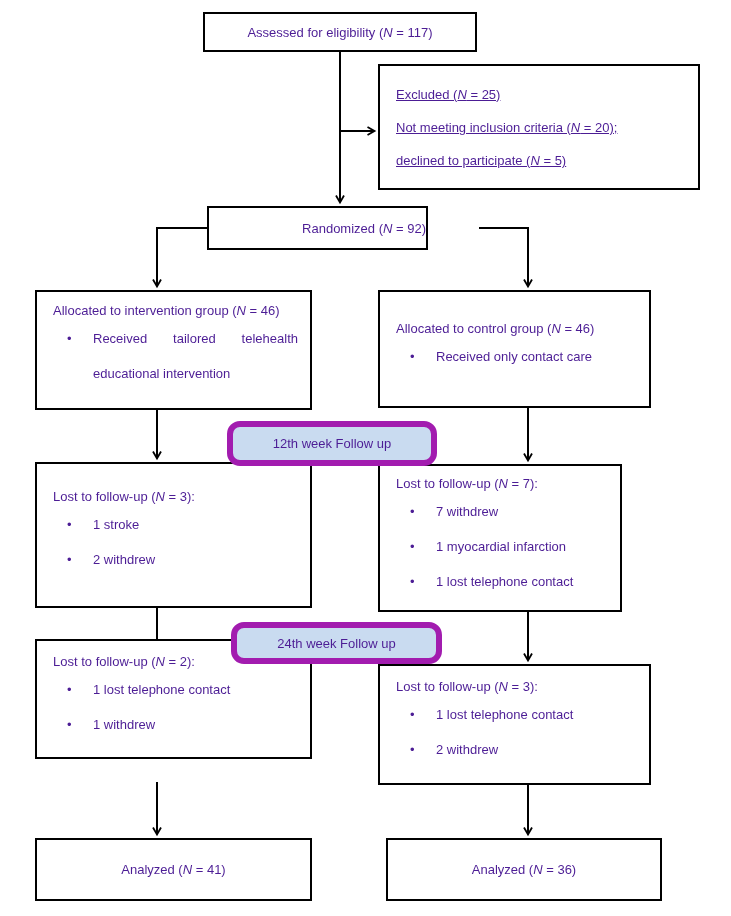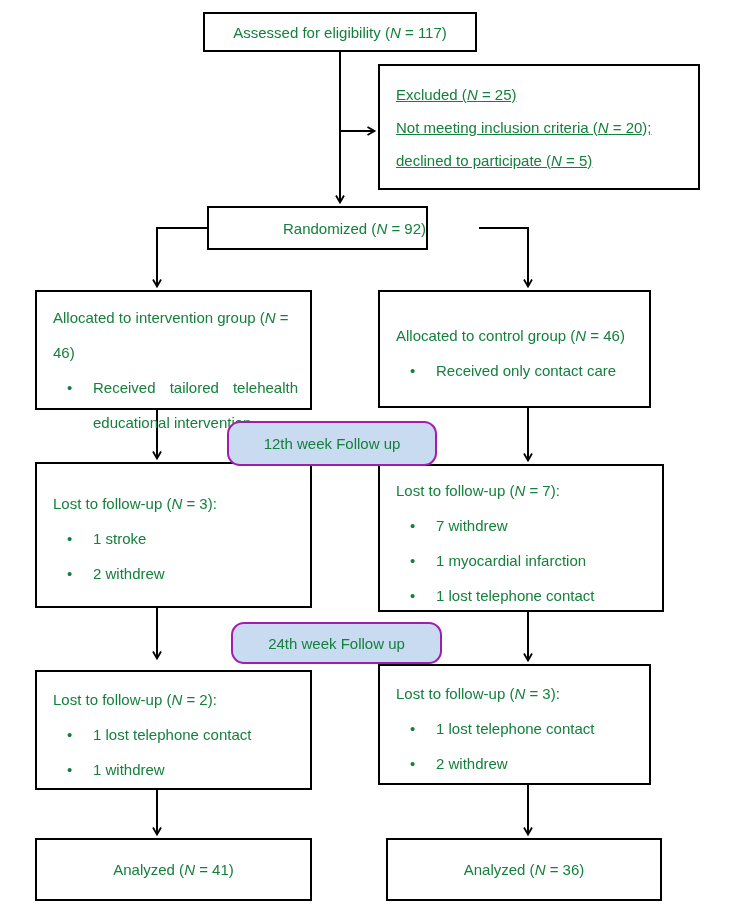--- a/index.html
+++ b/index.html
@@ -1,30 +1,30 @@
 <!DOCTYPE html>
 <html><head>
 <meta charset="utf-8">
 <style>
   html,body{margin:0;padding:0;background:#fff;}
   .canvas{
     position:relative;width:731px;height:916px;background:#ffffff;
-    font-family:"Liberation Sans", sans-serif;font-size:15px;color:#15803d;
+    font-family:"Liberation Sans", sans-serif;font-size:13px;color:#4c1d95;
     overflow:hidden;
   }
   .box{
     position:absolute;background:#ffffff;border:2px solid #000;
     box-sizing:border-box;z-index:2;
   }
   .center{display:flex;align-items:center;justify-content:center;text-align:center;}
   .pill{
-    position:absolute;border:2px solid #a21caf;border-radius:13px;box-sizing:border-box;
+    position:absolute;border:6px solid #a21caf;border-radius:13px;box-sizing:border-box;
     z-index:3;display:flex;align-items:center;justify-content:center;text-align:center;
   }
-  .title{line-height:35px;}
+  .title{line-height:21px;}
   .xline{line-height:33px;text-decoration:underline;}
   .bullet-row{display:flex;line-height:35px;}
   .bullet-row .bullet{flex:0 0 40px;padding-left:14px;box-sizing:border-box;}
   .bullet-row .btext{flex:1;padding-right:2px;}
   .justify{text-align:justify;}
   svg.wires{position:absolute;left:0;top:0;z-index:1;}
   i{font-style:italic;}
 </style>
 </head>
 <body>
@@ -88,41 +88,41 @@
     <div class="bullet-row">
       <span class="bullet">•</span>
       <div class="btext">1 stroke</div>
     </div>
     <div class="bullet-row">
       <span class="bullet">•</span>
       <div class="btext">2 withdrew</div>
     </div>
   </div>
 
-  <div class="box" style="left:378px;top:464px;width:286px;height:148px;padding:7px 20px 0 16px;">
+  <div class="box" style="left:378px;top:464px;width:244px;height:148px;padding:7px 20px 0 16px;">
     <div class="title">Lost to follow-up (<i>N</i> = 7):</div>
     <div class="bullet-row">
       <span class="bullet">•</span>
       <div class="btext">7 withdrew</div>
     </div>
     <div class="bullet-row">
       <span class="bullet">•</span>
       <div class="btext">1 myocardial infarction</div>
     </div>
     <div class="bullet-row">
       <span class="bullet">•</span>
       <div class="btext">1 lost telephone contact</div>
     </div>
   </div>
 
   <div class="pill" style="left: 231px; top: 622px; width: 211px; height: 42px; background: rgb(201, 219, 240);">
     <span>24th week Follow up</span>
   </div>
 
-  <div class="box" style="left:35px;top:670px;width:277px;height:120px;padding:10px 10px 0 16px;">
+  <div class="box" style="left:35px;top:639px;width:277px;height:120px;padding:10px 10px 0 16px;">
     <div class="title">Lost to follow-up (<i>N</i> = 2):</div>
     <div class="bullet-row">
       <span class="bullet">•</span>
       <div class="btext">1 lost telephone contact</div>
     </div>
     <div class="bullet-row">
       <span class="bullet">•</span>
       <div class="btext">1 withdrew</div>
     </div>
   </div>

